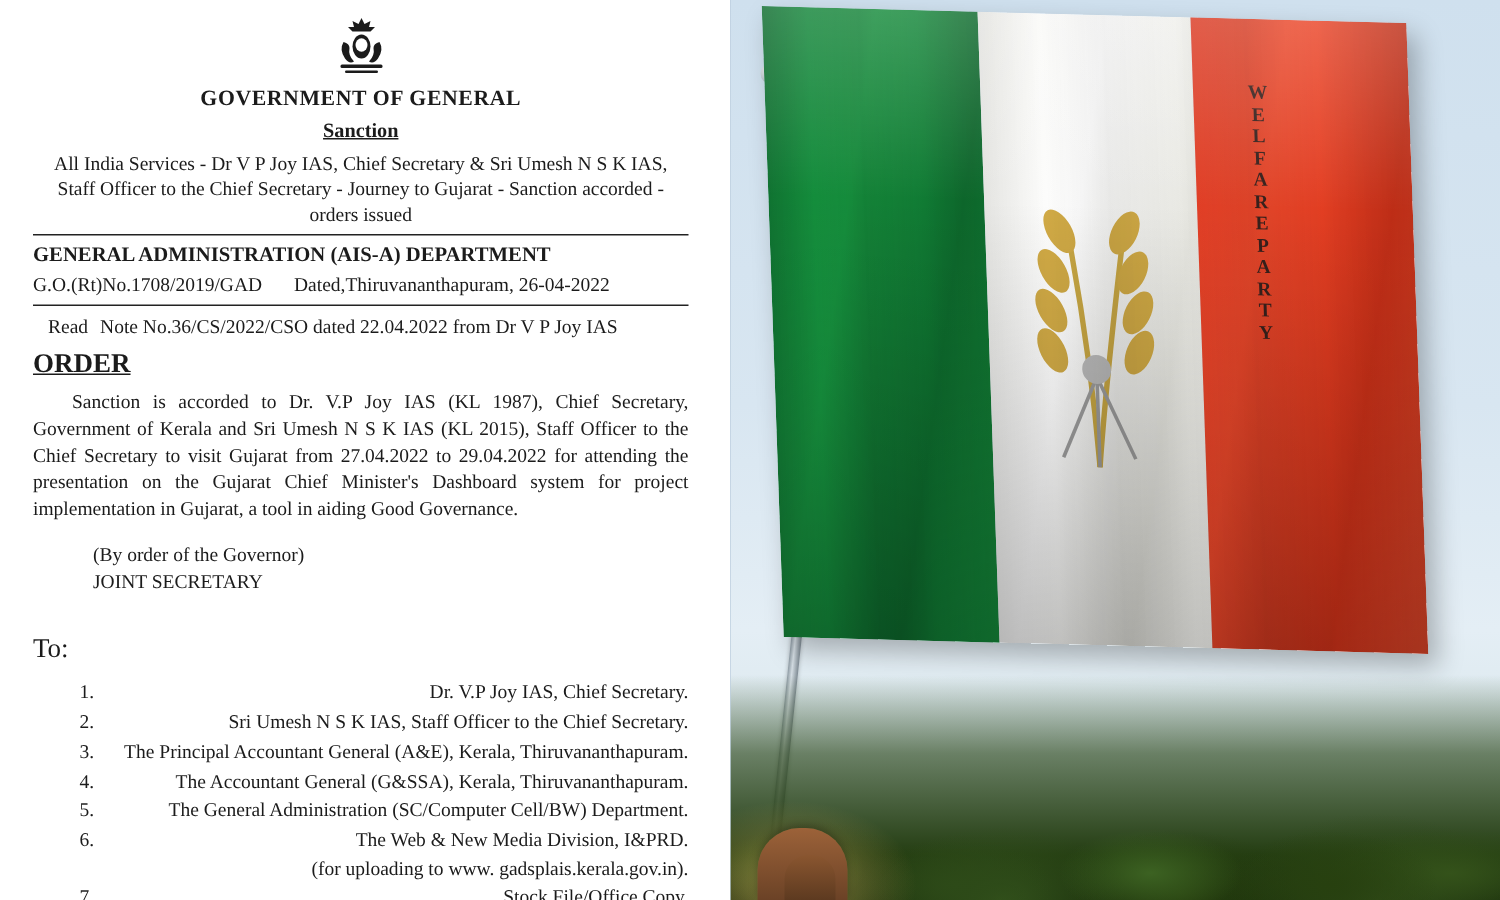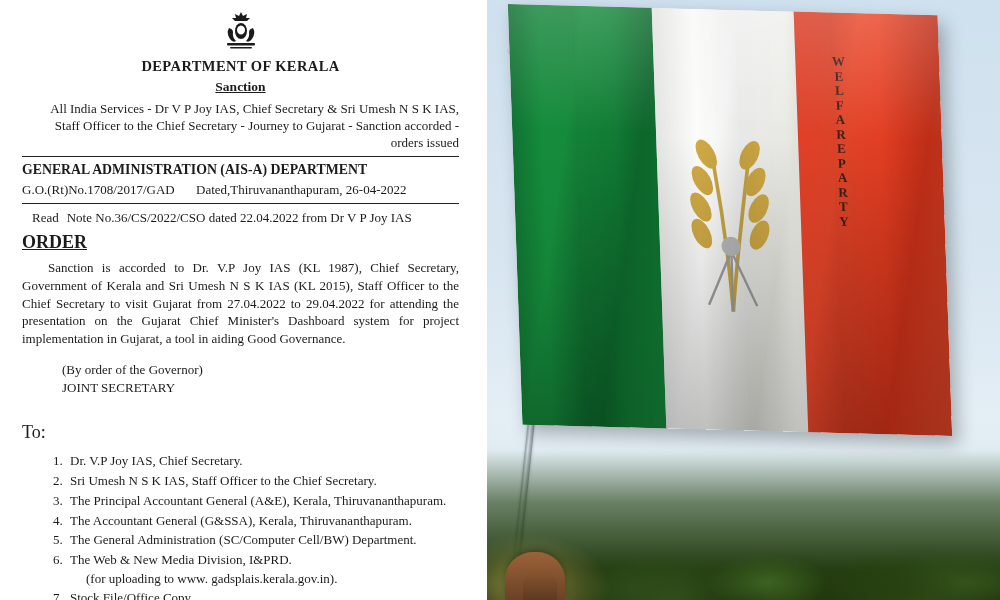--- a/index.html
+++ b/index.html
@@ -46,21 +46,21 @@
     text-align: center;
     font-size: 13.5px;
     font-weight: bold;
     text-decoration: underline;
     margin-top: 4px;
   }
   .abstract-body {
     font-size: 13px;
     line-height: 1.32;
     margin-top: 5px;
-    text-align: right;
+    text-align: center;
   }
   .rule {
     border: none;
     border-top: 1px solid #222;
     margin: 5px 0 5px 0;
     width: 100%;
   }
   .dept-title {
     text-align: left;
     font-size: 13.8px;
@@ -103,21 +103,21 @@
   .to-label {
     margin-top: 26px;
     font-size: 18px;
   }
   ol.recipients {
     margin-top: 8px;
     padding-left: 44px;
     font-size: 13px;
     line-height: 1.52;
   }
-  ol.recipients li { padding-left: 4px; }
+  ol.recipients li { padding-left: 4px; text-align: right; }
   .sub-note {
     font-size: 13px;
     padding-left: 16px;
     line-height: 1.4;
   }
 
   
   .photo-pane {
     width: 513px;
     height: 600px;
@@ -310,32 +310,32 @@
 
             <path d="M17 17 q3 -3 6 0 q2 3 0 6 q-3 3 -6 0 q-2 -3 0 -6 z" fill="#fff"></path>
 
             <rect x="6" y="33" width="28" height="2.4" rx="1"></rect>
             <rect x="9" y="37" width="22" height="1.6" rx="0.8"></rect>
           </g>
         </svg>
       </span>
     </div>
 
-    <div class="gov-title">DEPARTMENT OF KERALA</div>
+    <div class="gov-title">GOVERNMENT OF GENERAL</div>
 
     <div class="abstract-label">Sanction</div>
 
     <div class="abstract-body">All India Services - Dr V P Joy IAS, Chief Secretary &amp;  Sri Umesh N S K IAS, Staff Officer to the Chief Secretary - Journey to Gujarat - Sanction accorded - orders issued</div>
 
     <hr class="rule">
 
     <div class="dept-title">GENERAL ADMINISTRATION (AIS-A) DEPARTMENT</div>
 
     <div class="go-line">
-      <span class="go-no">G.O.(Rt)No.1708/2017/GAD</span>
+      <span class="go-no">G.O.(Rt)No.1708/2019/GAD</span>
       <span class="go-date">Dated,Thiruvananthapuram, 26-04-2022</span>
     </div>
 
     <hr class="rule">
 
     <div class="read-line">
       <span class="read-word">Read</span><span>Note No.36/CS/2022/CSO dated 22.04.2022 from Dr V P Joy IAS</span>
     </div>
 
     <div class="order-label">ORDER</div>

